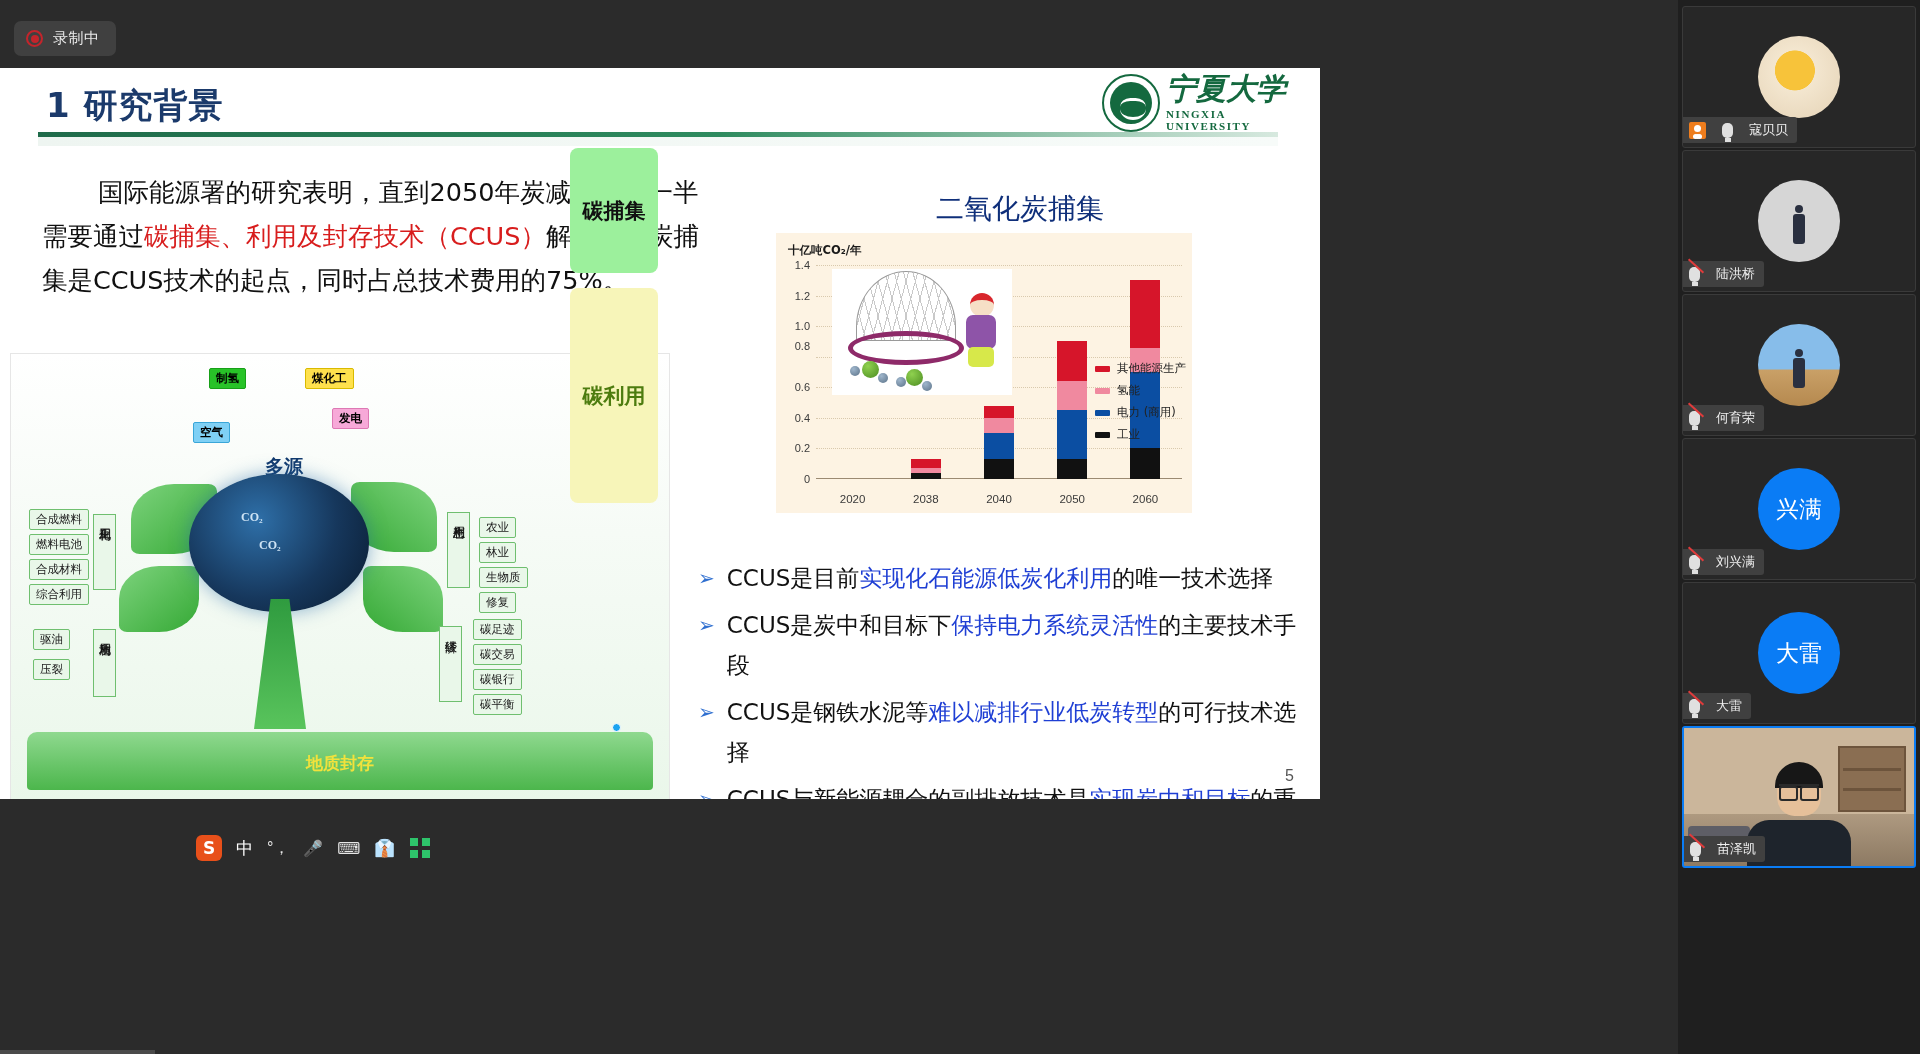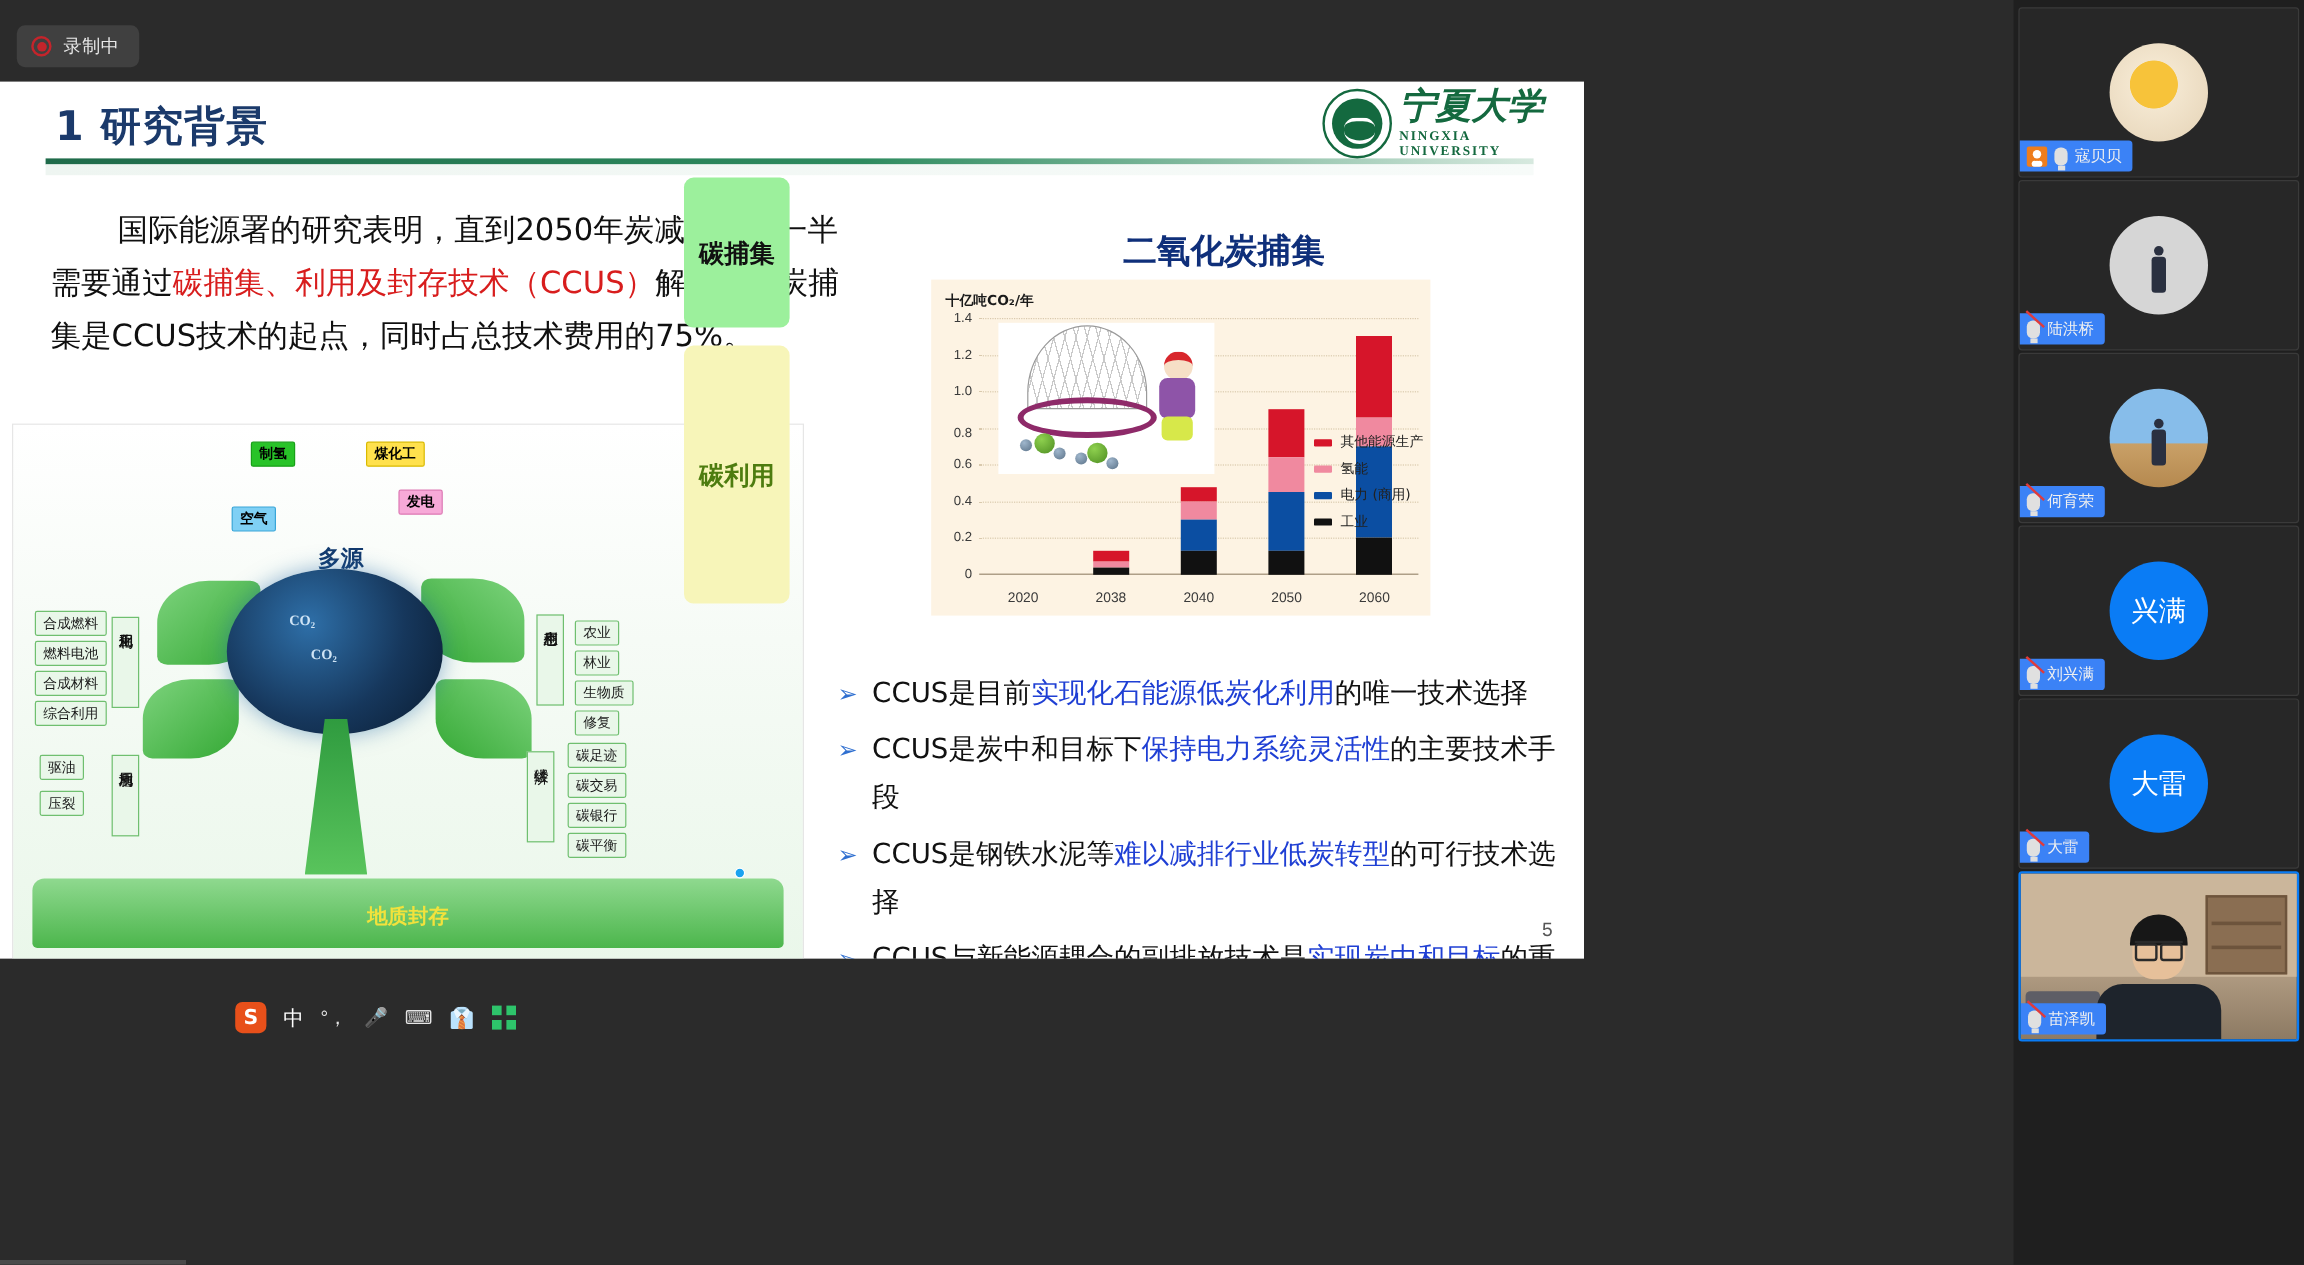--- a/index.html
+++ b/index.html
@@ -163,21 +163,21 @@
     font-family: "DejaVu Sans", sans-serif;
   }
   .handle {
     position: absolute; width: 9px; height: 9px; border-radius: 50%;
     background: #1aa3f0; border: 1.5px solid #fff;
   }
 
   
   .chart-title {
     position: absolute; left: 870px; top: 122px; width: 300px; text-align: center;
-    font-size: 28px; font-weight: bold; color: #0f2f7a;
+    font-size: 28px; font-weight: normal; color: #0f2f7a;
     font-family: "DejaVu Sans", sans-serif;
   }
   .chart {
     position: absolute; left: 776px; top: 165px; width: 416px; height: 280px;
     background: #fdf3e3;
   }
   .chart-ylabel {
     position: absolute; left: 12px; top: 10px;
     font-size: 11.5px; font-weight: bold; color: #1a1a1a;
     font-family: "DejaVu Sans", sans-serif;
@@ -331,22 +331,22 @@
   .av-fig {
     position: absolute; left: 50%; top: 42%; transform: translateX(-50%);
     width: 12px; height: 30px; background: #2a3040; border-radius: 3px;
   }
   .av-fig::after {
     content:""; position:absolute; left:2px; top:-9px; width:8px; height:8px;
     border-radius:50%; background:#2a3040;
   }
   .namebar {
     position: absolute; left: 0; bottom: 4px;
-    background: #3b82f6; border-radius: 0 3px 3px 0;
-    display: flex; align-items: center; gap: 6px; padding: 4px 9px 4px 6px;
+    background: #404040; border-radius: 0 3px 3px 0;
+    display: flex; align-items: center; gap: 16px; padding: 4px 9px 4px 6px;
   }
   .host-ico {
     width: 17px; height: 17px; background: #ee7d1d; border-radius: 2px;
     position: relative; flex: 0 0 auto;
   }
   .host-ico::after {
     content:""; position:absolute; left:5px; top:3px; width:7px; height:7px;
     border-radius:50%; background:#fff;
     box-shadow: 0 8px 0 -1px #fff, -2px 8px 0 -1px #fff, 2px 8px 0 -1px #fff;
   }
@@ -498,21 +498,21 @@
       <div class="plot" id="plot">
         <div class="axis-line"></div>
       <div class="ytick" style="top: 214px;">0</div>
           <div class="gridline" style="top: 183.429px;"></div>
           <div class="ytick" style="top: 183.429px;">0.2</div>
           <div class="gridline" style="top: 152.857px;"></div>
           <div class="ytick" style="top: 152.857px;">0.4</div>
           <div class="gridline" style="top: 122.286px;"></div>
           <div class="ytick" style="top: 122.286px;">0.6</div>
           <div class="gridline" style="top: 91.7143px;"></div>
-          <div class="ytick" style="top: 96px;">0.8</div>
+          <div class="ytick" style="top: 81px;">0.8</div>
           <div class="gridline" style="top: 61.1429px;"></div>
           <div class="ytick" style="top: 61.1429px;">1.0</div>
           <div class="gridline" style="top: 30.5714px;"></div>
           <div class="ytick" style="top: 30.5714px;">1.2</div>
           <div class="gridline" style="top: 0px;"></div>
           <div class="ytick" style="top: 0px;">1.4</div>
           <div class="bar-group" style="left: 36.6px;"></div>
           <div class="xtick" style="left: 36.6px;">2020</div>
           <div class="bar-group" style="left: 109.8px;">
             <div class="seg" style="height: 6.11429px; background: rgb(17, 17, 17);"></div>

